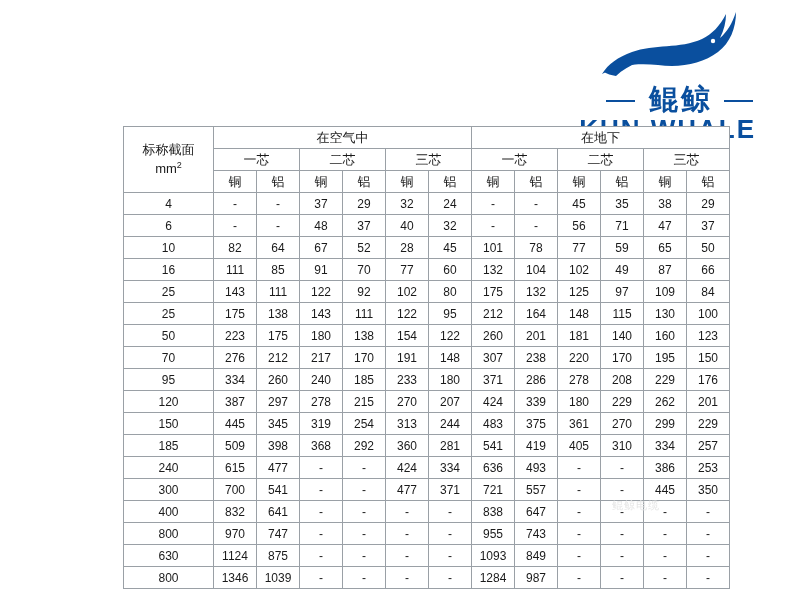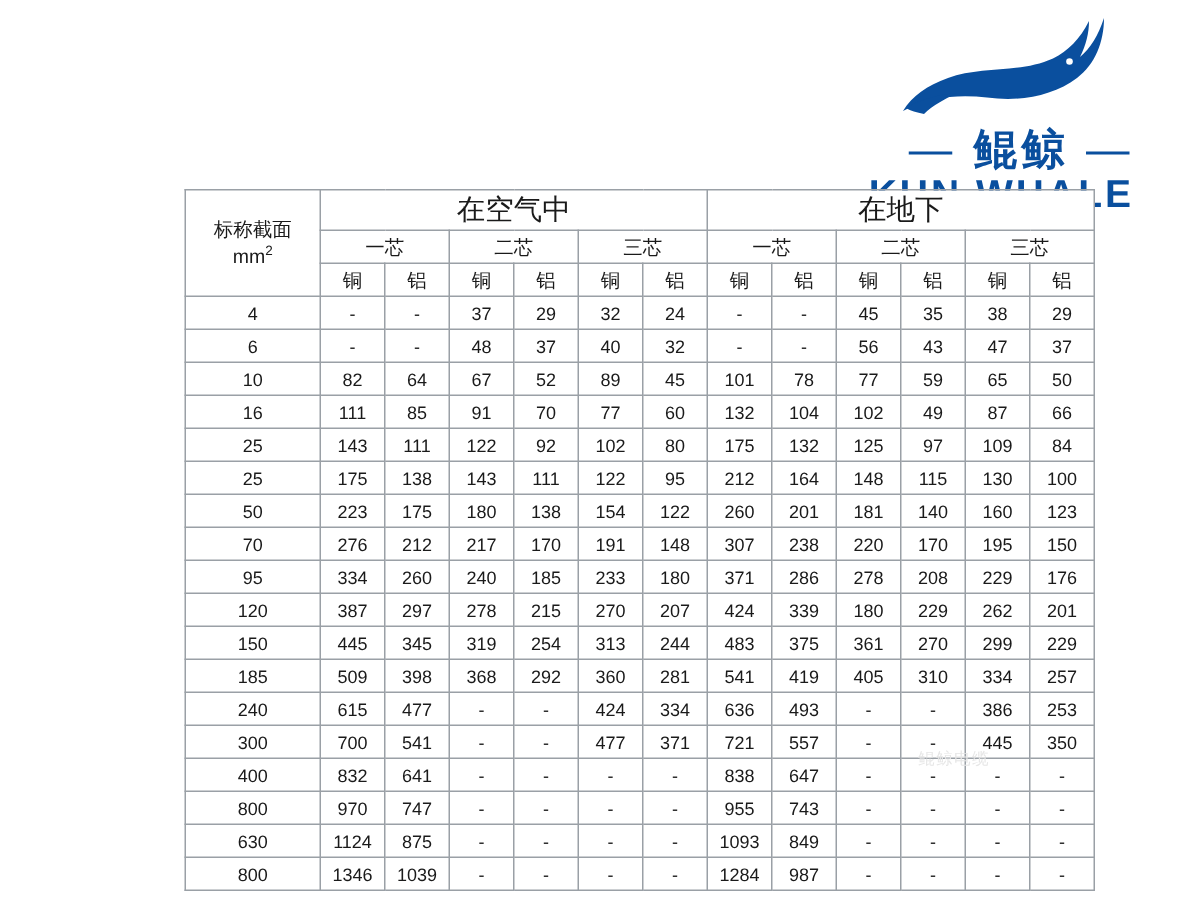--- a/index.html
+++ b/index.html
@@ -82,21 +82,21 @@
   table.data th {
     background: #ffffff;
   }
   .col-first {
     width: 90px;
   }
   .col-val {
     width: 43px;
   }
   .hdr-big {
-    font-size: 19px;
+    font-size: 13px;
   }
   .hdr-mid {
     font-size: 13px;
   }
   .hdr-sm {
     font-size: 13px;
   }
   .cell-first {
     font-size: 12px;
   }
@@ -208,31 +208,31 @@
           <td class="cell-first">6</td>
           <td>-</td>
           <td>-</td>
           <td>48</td>
           <td>37</td>
           <td>40</td>
           <td>32</td>
           <td>-</td>
           <td>-</td>
           <td>56</td>
-          <td>43</td>
+          <td>71</td>
           <td>47</td>
           <td>37</td>
         </tr>
         <tr>
           <td class="cell-first">10</td>
           <td>82</td>
           <td>64</td>
           <td>67</td>
           <td>52</td>
-          <td>89</td>
+          <td>28</td>
           <td>45</td>
           <td>101</td>
           <td>78</td>
           <td>77</td>
           <td>59</td>
           <td>65</td>
           <td>50</td>
         </tr>
         <tr>
           <td class="cell-first">16</td>

